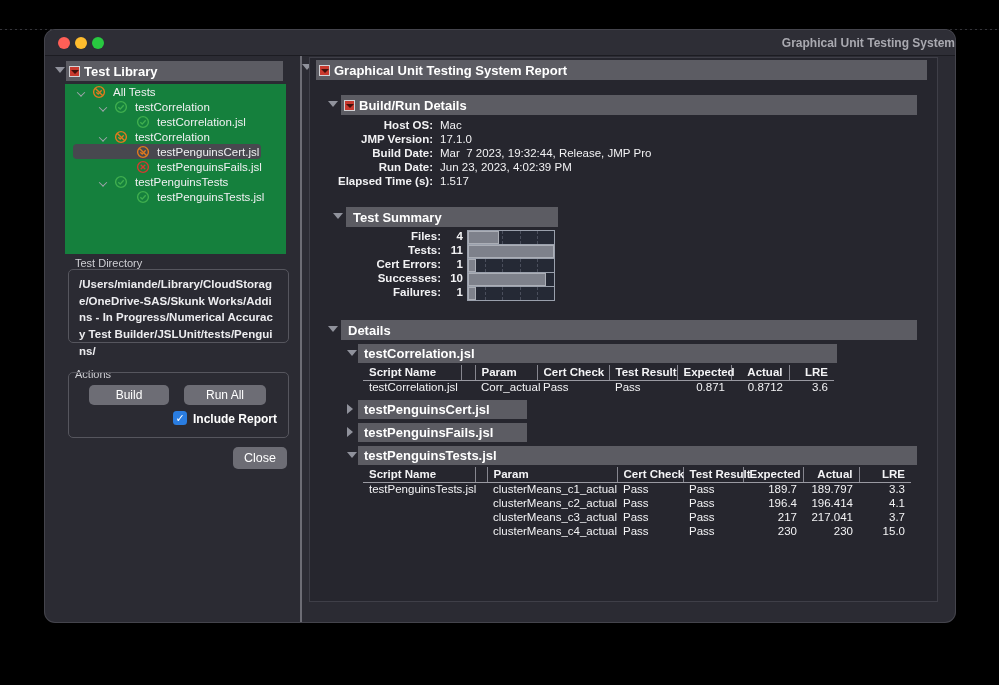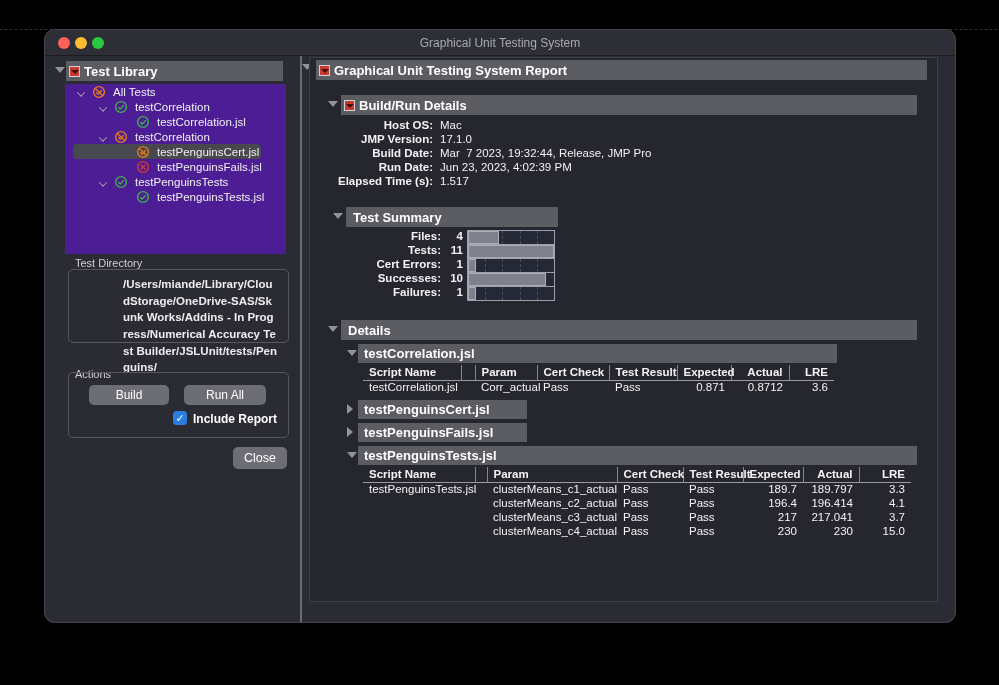--- a/index.html
+++ b/index.html
@@ -9,22 +9,22 @@
   .top-noise { position:absolute; left:0; top:29px; width:999px; height:1px;
     background:repeating-linear-gradient(90deg,#44444a 0 2px,#0a0a0c 2px 5px); opacity:.8; }
 
   .window { position:absolute; left:45px; top:30px; width:910px; height:592px;
     background:#2b2b33; border-radius:10px; overflow:hidden;
     box-shadow:0 0 0 1px #44444c, 0 18px 46px rgba(0,0,0,.65); }
 
   
   .titlebar { position:absolute; left:0; top:0; width:910px; height:26px;
     background:#2e2e36; border-bottom:1px solid #1c1c22; }
-  .titlebar .title { position:absolute; left:0; right:0; top:6px; text-align:center;
-    font-size:12px; font-weight:normal; color:#a9a9b0; }
+  .titlebar .title { position:absolute; left:0; right:0; top:6px; text-align:right;
+    font-size:12px; font-weight:bold; color:#a9a9b0; }
   .light { position:absolute; top:7px; width:12px; height:12px; border-radius:50%; }
   .light.red    { left:13px; background:var(--traffic-red,#ff5f57); }
   .light.yellow { left:30px; background:var(--traffic-yellow,#febc2e); }
   .light.green  { left:47px; background:var(--traffic-green,#28c840); }
 
   
   .divider { position:absolute; left:255px; top:26px; width:2px; height:566px; background:#6c6c74; }
 
   
   .hbar { position:absolute; background:var(--header-bar,#5c5c63); height:20px;
@@ -40,33 +40,33 @@
   .tri-right { width:0; height:0; border-top:5px solid transparent; border-bottom:5px solid transparent;
     border-left:6px solid #90929c; position:absolute; }
 
   
   .hotspot { width:11px; height:11px; background:var(--hotspot,#c8392e); border:1px solid #d2d2d6;
     position:relative; display:inline-block; flex:0 0 auto; }
   .hotspot::after { content:""; position:absolute; left:1px; top:3px;
     border-left:4px solid transparent; border-right:4px solid transparent; border-top:4px solid #41100c; }
 
   
-  .tree-box { position:absolute; left:20px; top:54px; width:221px; height:170px; background:#4c1d95; }
+  .tree-box { position:absolute; left:20px; top:54px; width:221px; height:170px; background:#15803d; }
   .tree-row { position:relative; height:15px; display:flex; align-items:center; color:#f0f0f2; font-size:11.5px; }
   .tree-row.lvl0 { padding-left:10px; } .tree-row.lvl1 { padding-left:32px; } .tree-row.lvl2 { padding-left:54px; }
   .tree-row.selected::before { content:""; position:absolute; left:8px; right:25px; top:0; bottom:0;
     background:#48484f; border-radius:4px; }
   .tree-row > * { position:relative; }
   .chev-slot { width:16px; height:10px; display:inline-block; flex:0 0 auto; }
   .chev { width:6px; height:6px; border-right:1.6px solid #a2a4ad; border-bottom:1.6px solid #a2a4ad;
     display:inline-block; transform:rotate(45deg) translate(-1px,-1px); margin-left:3px; }
   .status-icon { width:14px; height:14px; margin:0 7px 0 1px; flex:0 0 auto; display:inline-block; }
 
   .small-label { position:absolute; font-size:11px; color:#cfcfd4; }
-  .outset-box { position:absolute; border:1px solid #56565e; border-radius:5px;padding-left:44px; }
+  .outset-box { position:absolute; border:1px solid #56565e; border-radius:5px; }
   .dir-text { padding:6px 10px; font-size:11.5px; font-weight:600; color:#ededf0;
     line-height:1.45; word-break:break-all; }
 
   .btn { position:absolute; background:#6d6d75; border:none; border-radius:5px; color:#fff;
     font-family:inherit; font-size:12px; font-weight:500; text-align:center; }
   .checkbox { position:absolute; width:14px; height:14px; background:var(--checkbox-blue,#2a7de1);
     border-radius:3.5px; color:#fff; font-size:11px; font-weight:bold; line-height:14px; text-align:center; }
   .checkbox-label { position:absolute; color:#fff; font-size:12px; font-weight:600; }
 
   

